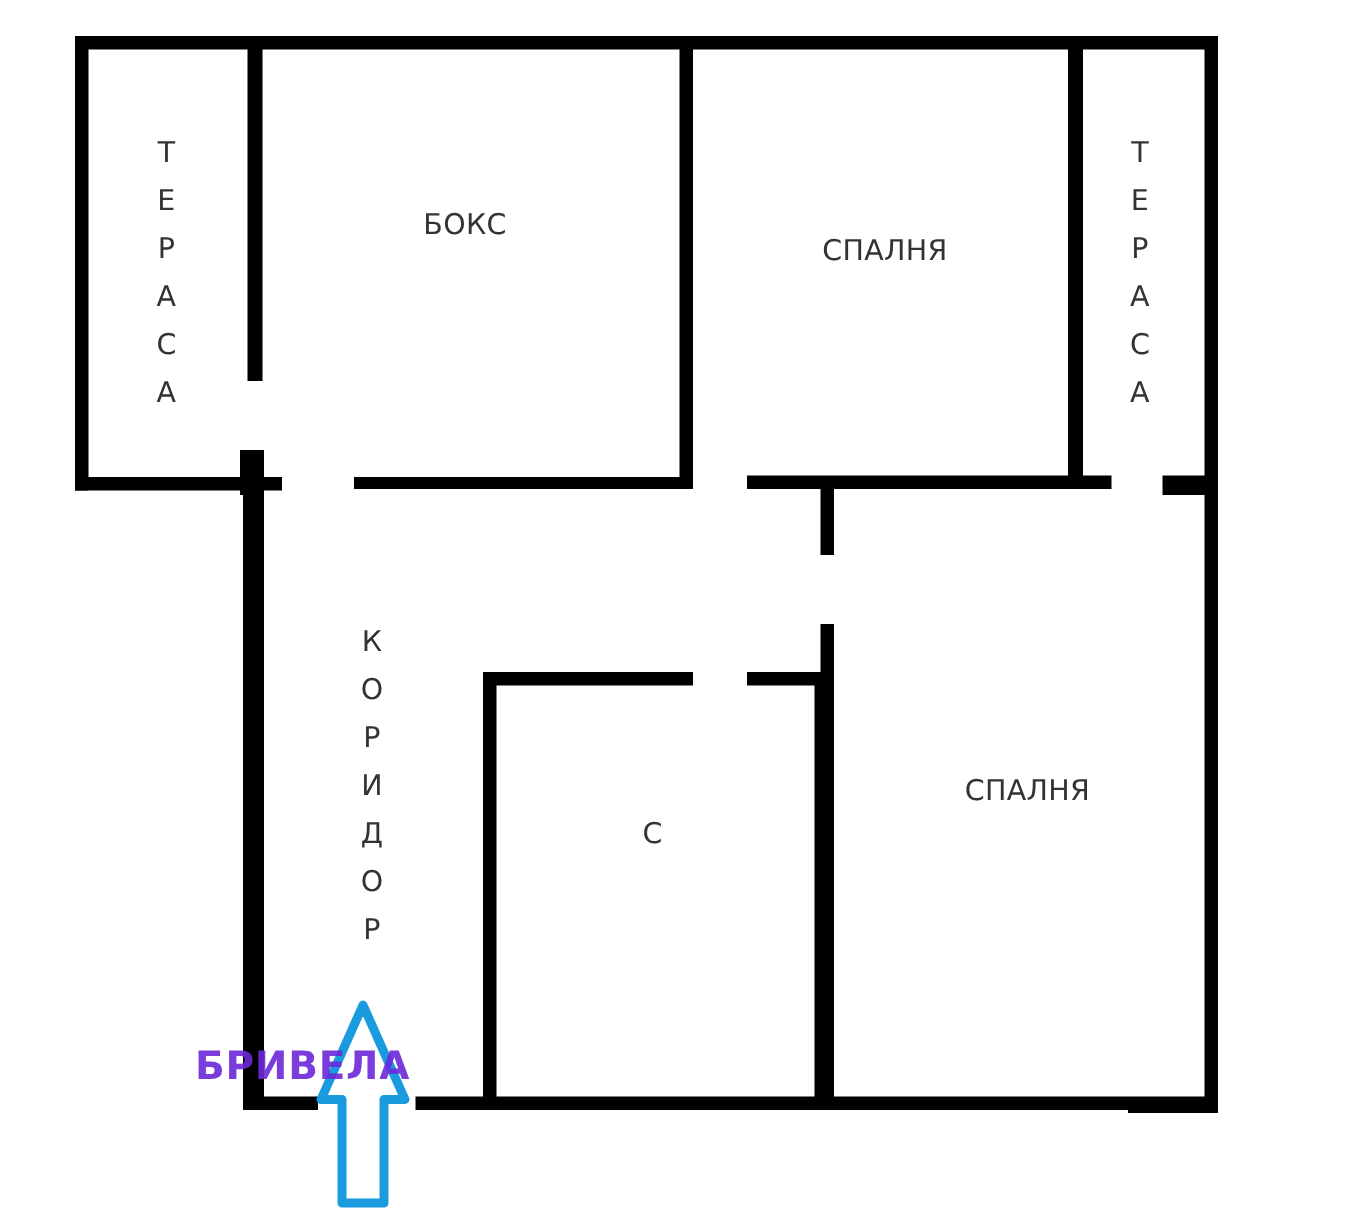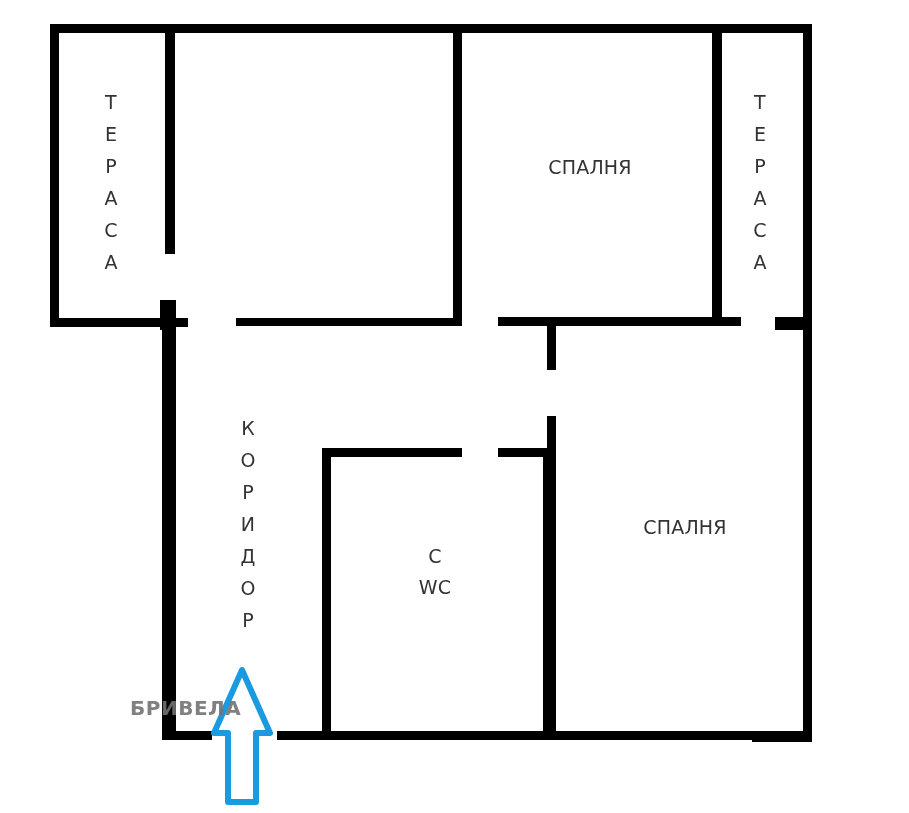--- a/index.html
+++ b/index.html
@@ -3,21 +3,21 @@
 <meta charset="utf-8">
 <style>
   html, body { margin:0; padding:0; background:#ffffff; }
   body { width:909px; height:813px; position:relative; overflow:hidden;
          font-family:"DejaVu Sans","Liberation Sans",sans-serif; }
   #plan { position:absolute; left:0; top:0; }
   .lbl { position:absolute; color:#333333; font-size:19px; text-align:center;
          line-height:31px; letter-spacing:0.2px; }
   .vert { width:30px; line-height:32px; font-size:19px; }
   .vert span { display:block; }
-  .watermark { position:absolute; color:#737373; font-weight:bold; font-size:20px;
+  .watermark { position:absolute; color:#6d28d9; font-weight:bold; font-size:26px;
                letter-spacing:0.5px; opacity:0.9; }
 </style>
 </head>
 <body>
 
 <svg id="plan" width="909" height="813" viewBox="0 0 909 813">
   <g fill="#000000">
 
     <rect x="50" y="24" width="762" height="9"></rect>
 
@@ -65,20 +65,21 @@
 <div class="lbl vert" style="left:96px; top:86px;">
   <span>Т</span>
   <span>Е</span>
   <span>Р</span>
   <span>А</span>
   <span>С</span>
   <span>А</span>
 </div>
 
 <div class="lbl" style="left:225px; top:135px; width:170px;">
+  <div>БОКС</div>
 </div>
 
 <div class="lbl" style="left:520px; top:152px; width:140px;">
   <span>СПАЛНЯ</span>
 </div>
 
 <div class="lbl vert" style="left:745px; top:86px;">
   <span>Т</span>
   <span>Е</span>
   <span>Р</span>
@@ -92,21 +93,20 @@
   <span>О</span>
   <span>Р</span>
   <span>И</span>
   <span>Д</span>
   <span>О</span>
   <span>Р</span>
 </div>
 
 <div class="lbl" style="left:385px; top:541px; width:100px;">
   <div>С</div>
-  <div>WC</div>
 </div>
 
 <div class="lbl" style="left:615px; top:512px; width:140px;">
   <span>СПАЛНЯ</span>
 </div>
 
 <div class="watermark" style="left:130px; top:696px;">
   <span>БРИВЕЛА</span>
 </div>
 

